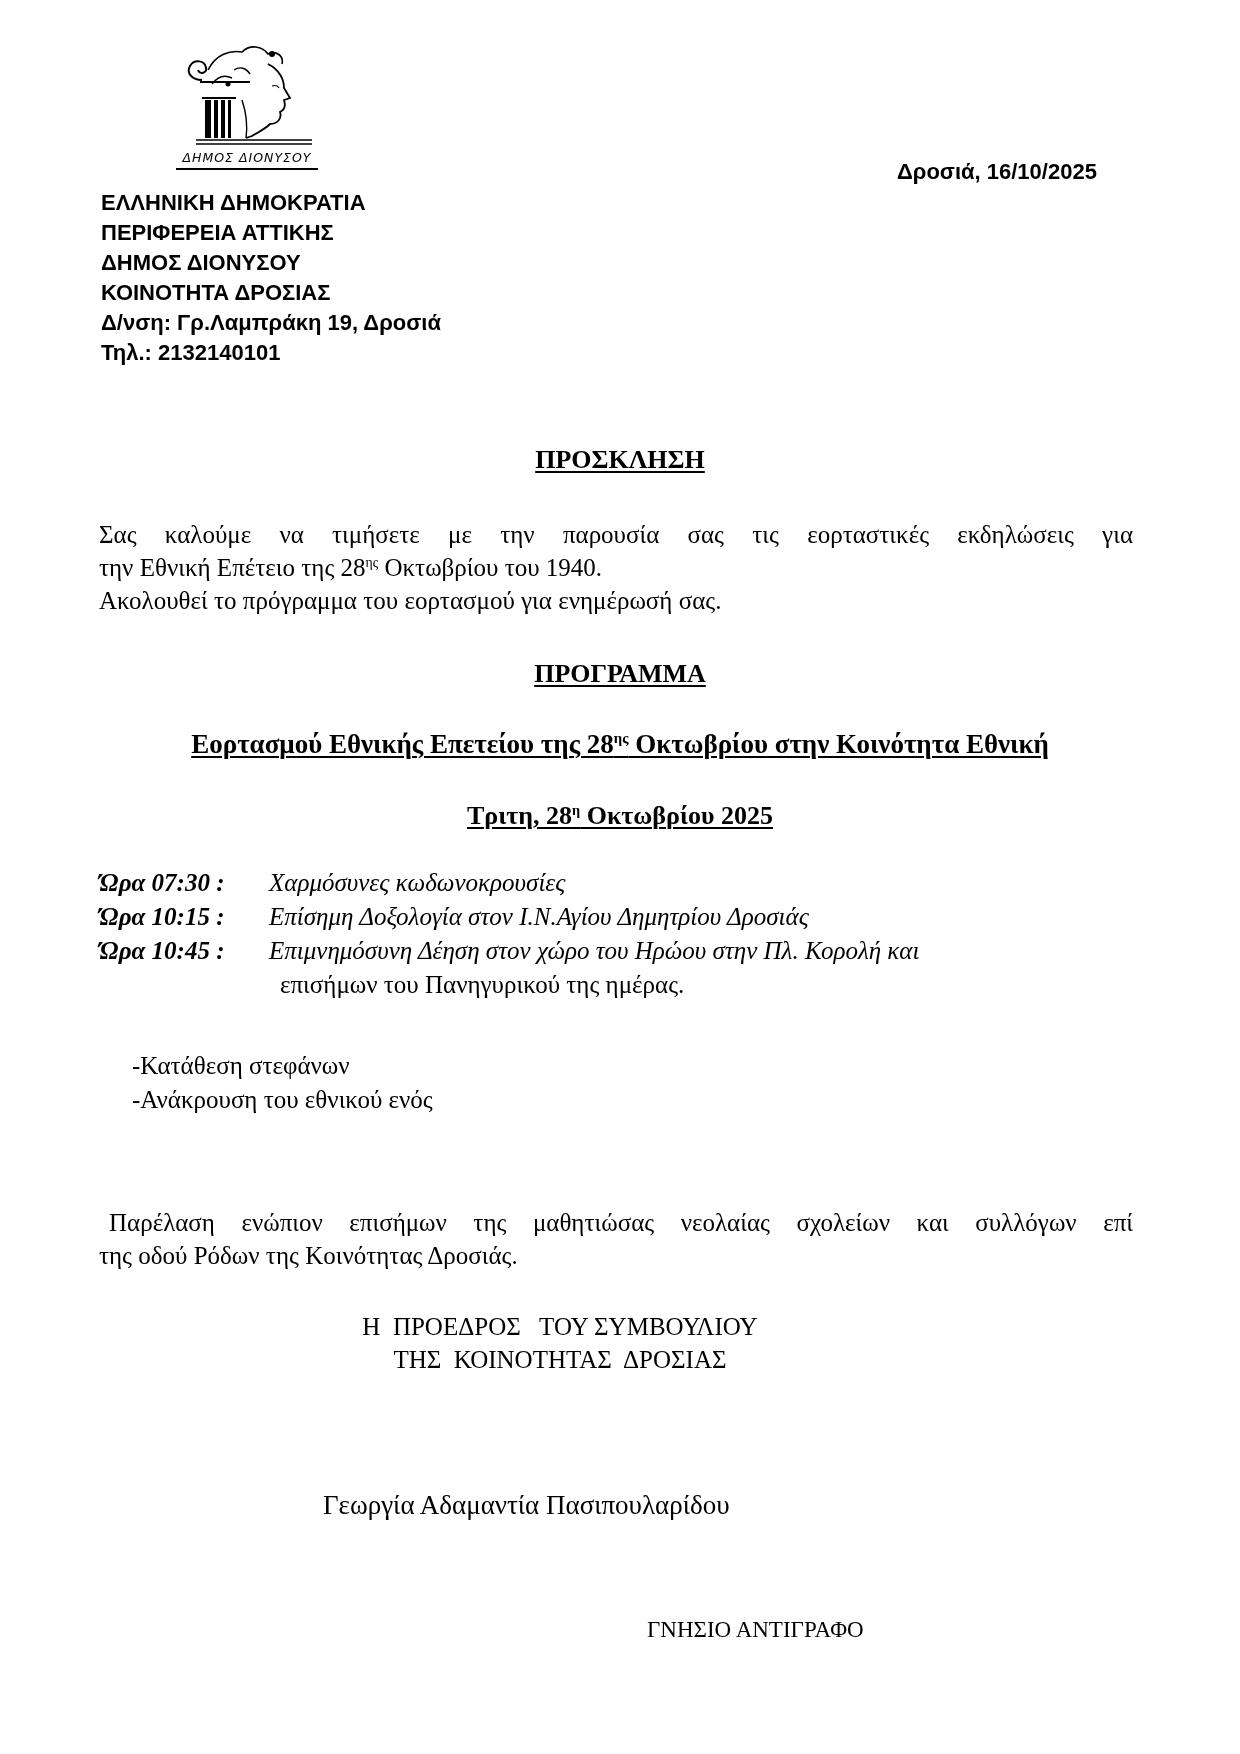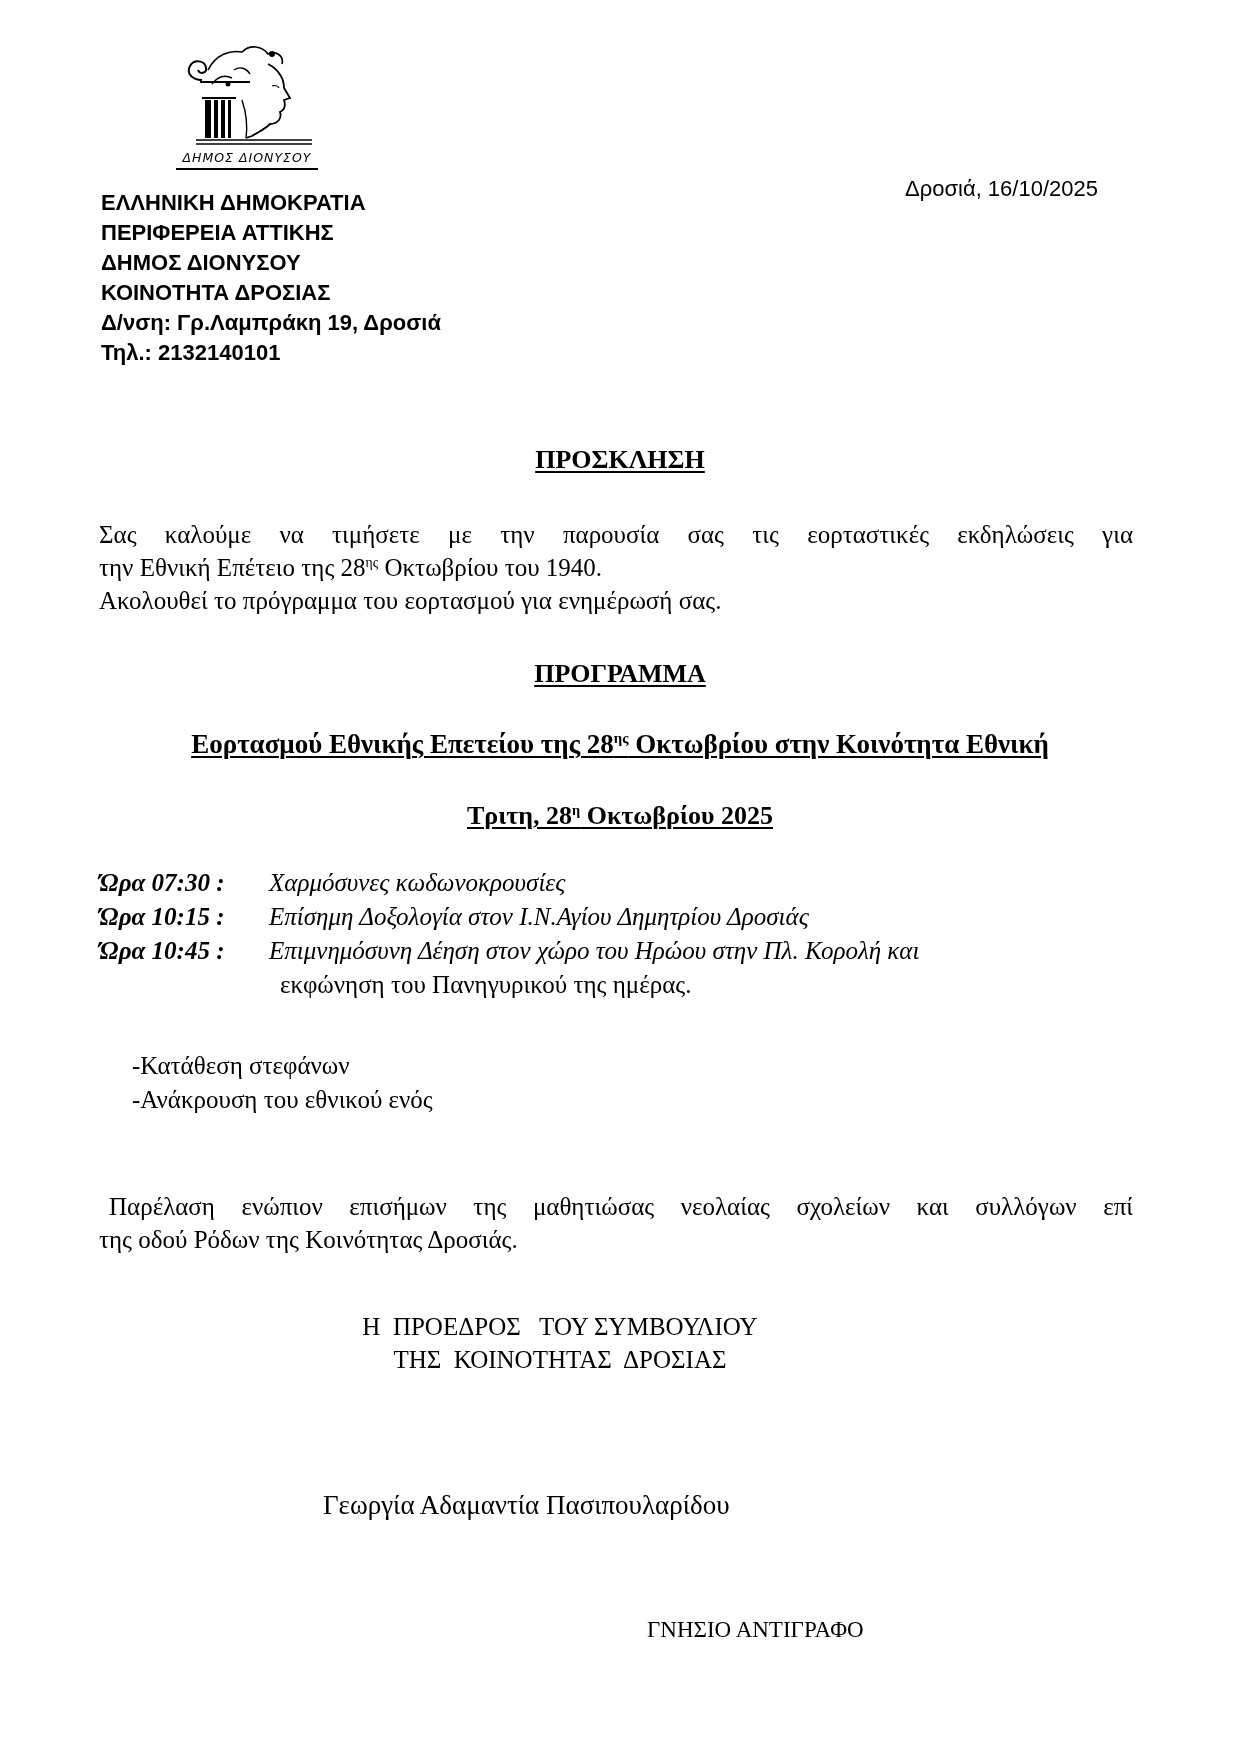--- a/index.html
+++ b/index.html
@@ -11,21 +11,21 @@
     
     #logo { left: 172px; top: 40px; width: 150px; height: 130px; }
     #logo svg { width: 150px; height: 108px; display: block; }
     #logo .logo-caption { position: absolute; left: 0; top: 110px; width: 150px; text-align: center;
       font-family: "DejaVu Sans", sans-serif; font-size: 12.5px; letter-spacing: 1px; font-style: italic; }
     #logo .rule { position: absolute; left: 4px; width: 142px; height: 2px; border-top: 1px solid #000; border-bottom: 1px solid #000; box-sizing: border-box; }
 
     
     #issuer { left: 101px; top: 188px; font-size: 22px; font-weight: bold; line-height: 30px; }
     #issuer div { white-space: nowrap; }
-    #date { left: 897px; top: 176px; font-size: 22px; font-weight: normal; white-space: nowrap; margin-left: 8px; }
+    #date { left: 897px; top: 159px; font-size: 22px; font-weight: bold; white-space: nowrap; }
 
     
     .title { left: 0; width: 1240px; text-align: center; font-weight: bold; text-decoration: underline; text-decoration-thickness: 2px; text-underline-offset: 3px; white-space: nowrap; }
     #t-invite { top: 445px; font-size: 26px; }
     #t-program { top: 659px; font-size: 26px; }
     #t-sub { top: 729px; font-size: 27px; }
     #t-date { top: 801px; font-size: 26px; }
     sup { font-size: 0.55em; vertical-align: 0.65em; line-height: 0; }
 
     
@@ -36,21 +36,21 @@
     #schedule { left: 99px; top: 866px; font-size: 25px; line-height: 34px; }
     .sched-row { display: flex; white-space: nowrap; font-style: italic; }
     .sched-time { width: 170px; font-weight: bold; }
     .sched-desc { }
     .sched-cont { padding-left: 181px; white-space: nowrap; }
 
     #acts { left: 99px; top: 1049px; font-size: 25px; line-height: 34px; margin-left: 33px; }
     #acts div { white-space: nowrap; }
 
     #parade { left: 99px; top: 1190px; width: 1034px; font-size: 25px; line-height: 33px; }
-    #parade .jl { text-align: justify; text-align-last: justify; padding-left: 10px; word-spacing: 3px; }
+    #parade .jl { text-align: justify; text-align-last: justify; padding-left: 10px; word-spacing: 3px; margin-top: 16px; }
 
     #signatory { left: 0; width: 1120px; top: 1310px; font-size: 25px; line-height: 33px; text-align: center; }
     #signatory div { white-space: pre; }
     #signer { left: 323px; top: 1490px; font-size: 27px; white-space: nowrap; }
     #copy { left: 647px; top: 1617px; font-size: 23px; white-space: nowrap; }
   </style>
 </head>
 <body>
 
 <div id="logo" class="abs">
@@ -110,21 +110,21 @@
     <span class="sched-desc">Χαρμόσυνες κωδωνοκρουσίες</span>
   </div>
   <div class="sched-row">
     <span class="sched-time">Ώρα 10:15 :</span>
     <span class="sched-desc">Επίσημη Δοξολογία στον Ι.Ν.Αγίου Δημητρίου Δροσιάς</span>
   </div>
   <div class="sched-row">
     <span class="sched-time">Ώρα 10:45 :</span>
     <span class="sched-desc">Επιμνημόσυνη Δέηση στον χώρο του Ηρώου στην Πλ. Κορολή και</span>
   </div>
-  <div class="sched-cont">εκφώνηση του Πανηγυρικού της ημέρας.</div>
+  <div class="sched-cont">επισήμων του Πανηγυρικού της ημέρας.</div>
 </div>
 
 <div id="acts" class="abs serif">
   <div>-Κατάθεση στεφάνων</div>
   <div>-Ανάκρουση του εθνικού ενός</div>
 </div>
 
 <div id="parade" class="abs serif">
   <div class="jl">Παρέλαση ενώπιον επισήμων της μαθητιώσας νεολαίας σχολείων και συλλόγων επί</div>
   <div>της οδού Ρόδων της Κοινότητας Δροσιάς.</div>

